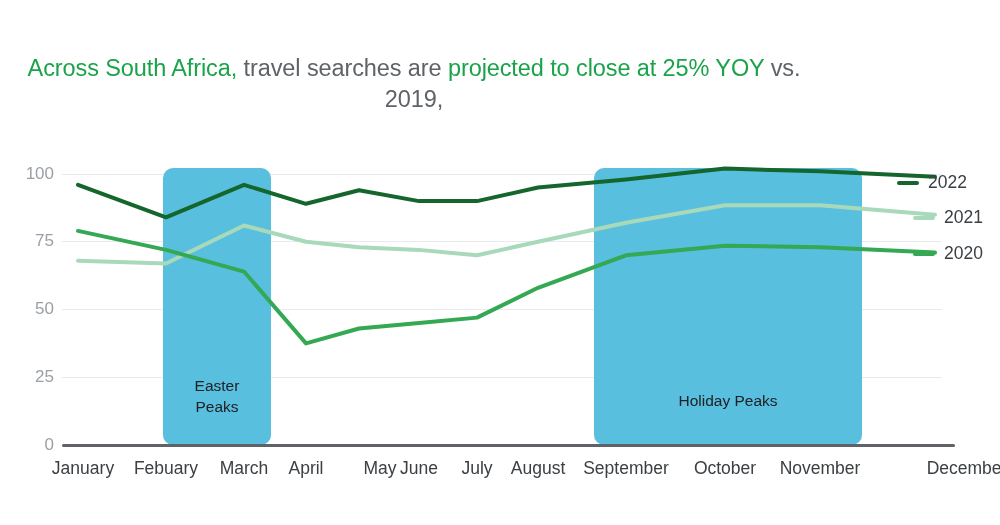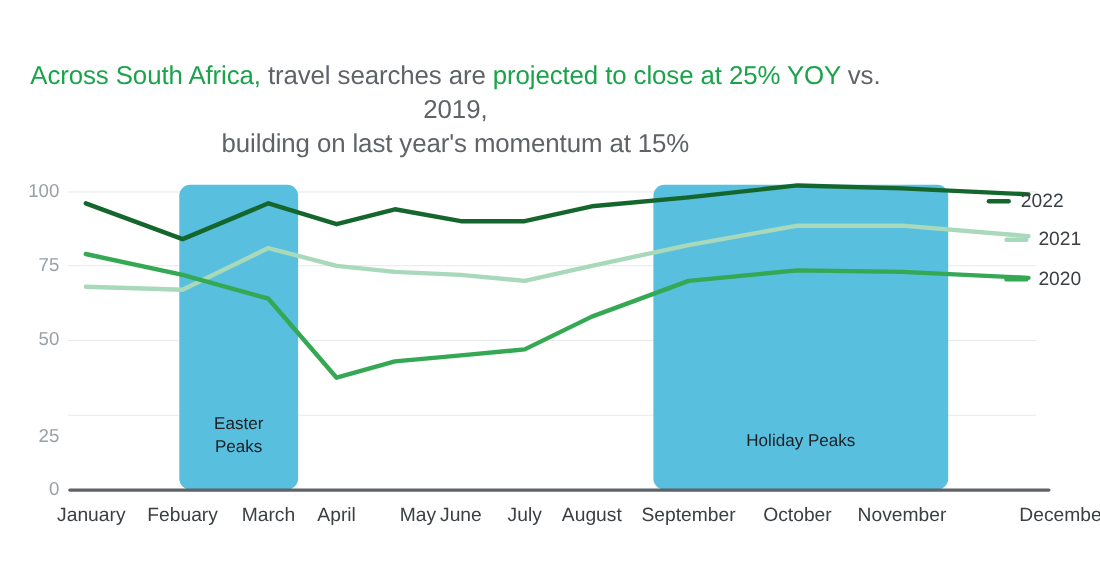--- a/index.html
+++ b/index.html
@@ -128,27 +128,26 @@
 </style>
 </head>
 <body>
 
 <div id="page">
 
   <div id="chart-title">
     <div>
       <span class="accent">Across South Africa,</span><span class="plain"> travel searches are </span><span class="accent">projected to close at 25% YOY</span><span class="plain"> vs. 2019,</span>
     </div>
-    <div class="plain">building on last year's momentum at 15%</div>
   </div>
 
   <div class="y-tick-label" style="top:174px;">100</div>
   <div class="y-tick-label" style="top:241px;">75</div>
   <div class="y-tick-label" style="top:309px;">50</div>
-  <div class="y-tick-label" style="top:377px;margin-top:20px;">25</div>
+  <div class="y-tick-label" style="top:377px;">25</div>
   <div class="y-tick-label" style="top:445px;">0</div>
 
   <div id="plot-area">
     <div class="gridline" style="top:14px;"></div>
     <div class="gridline" style="top:81px;"></div>
     <div class="gridline" style="top:149px;"></div>
     <div class="gridline" style="top:217px;"></div>
 
     <div class="band" style="left:101px; top:8px; width:108px; height:277px;"></div>
     <div class="band" style="left:532px; top:8px; width:268px; height:277px;"></div>

